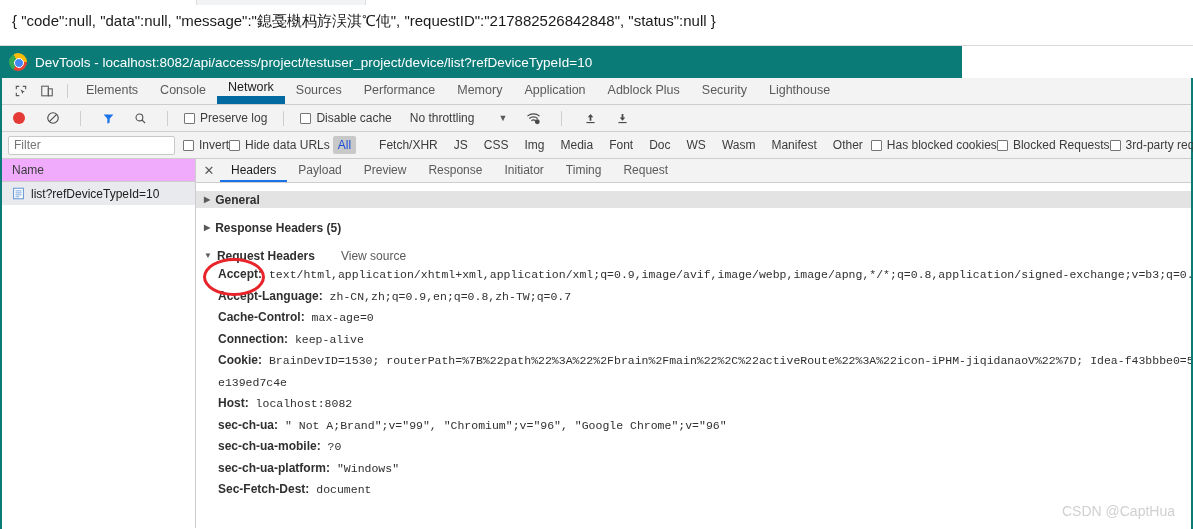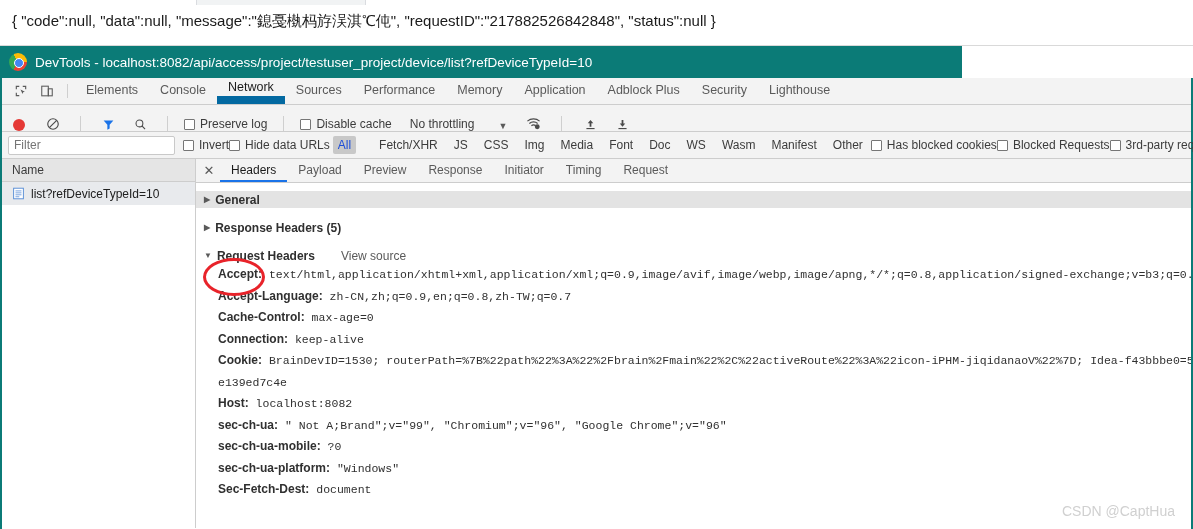--- a/index.html
+++ b/index.html
@@ -74,21 +74,21 @@
   .tab {
     display:flex; align-items:center; padding:0 11px;
     font-size:12.5px; color:#5a5a5a; white-space:nowrap; cursor:pointer;
     border-bottom:2px solid transparent;
   }
   .tab.active { color:#1a1a1a; border-bottom:8px solid #0369a1; }
 
   
   .net-toolbar {
     height:27px; background:#f3f3f3; border-bottom:1px solid #cdcdcd;
-    display:flex; align-items:flex-end; padding-left:8px; gap:8px;
+    display:flex; align-items:center; padding-left:8px; gap:8px;
   }
   .record-dot {
     width:12px; height:12px; border-radius:50%; background:#e53935; margin:0 9px 0 3px; cursor:pointer;
   }
   .clear-btn { width:22px; display:flex; align-items:center; justify-content:center; cursor:pointer; }
   .v-sep { width:1px; height:15px; background:#cfcfcf; margin:0 8px; }
   .filter-funnel { width:22px; display:flex; align-items:center; justify-content:center; cursor:pointer; }
   .search-ic { width:22px; display:flex; align-items:center; justify-content:center; cursor:pointer; margin-left:2px;}
   .cb-row { display:flex; align-items:center; font-size:12px; color:#3c3c3c; cursor:pointer; white-space:nowrap;}
   .cb {
@@ -120,21 +120,21 @@
   .type-pill.active { background:#c8c8c8; color:#1d4ed8; }
   .fsep { width:1px; height:15px; background:#cfcfcf; margin:0 6px; }
 
   
   .split { display:flex; height:369px; }
   .left-pane {
     width:194px; border-right:1px solid #cdcdcd; background:#fff; flex:none;
     display:flex; flex-direction:column;
   }
   .left-head {
-    height:23px; background:#e5e5e5; border-bottom:1px solid #cdcdcd;
+    height:23px; background:#f0abfc; border-bottom:1px solid #cdcdcd;
     display:flex; align-items:center; padding-left:10px;
     font-size:12px; color:#3c3c3c;
   }
   .req-row {
     height:23px; background:#e8eaed; display:flex; align-items:center; padding-left:10px;
     font-size:12px; color:#202020; cursor:pointer; white-space:nowrap;
   }
   .doc-ic { width:13px; height:13px; margin-right:6px; flex:none; }
 
   .right-pane { flex:1; background:#fff; display:flex; flex-direction:column; min-width:0; }

